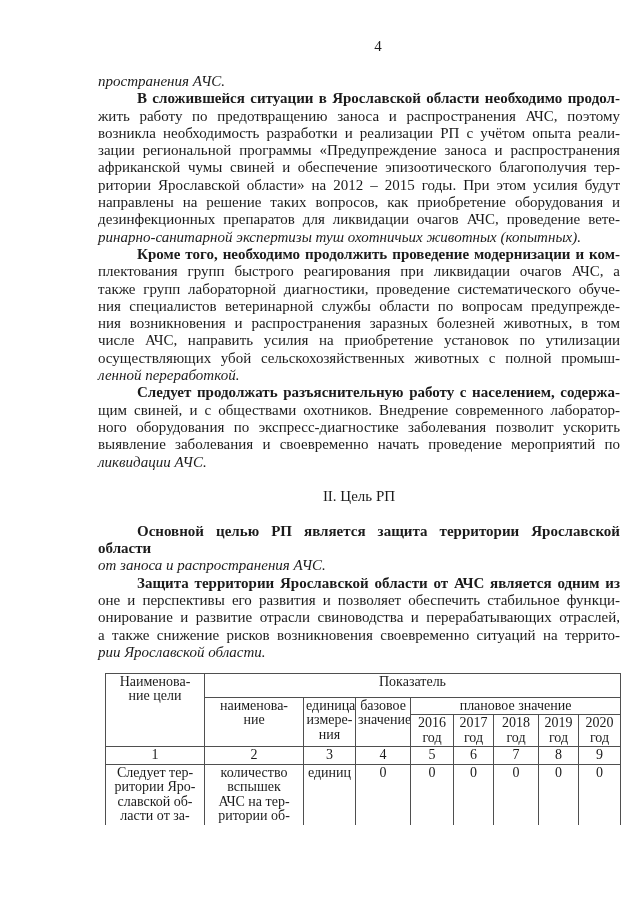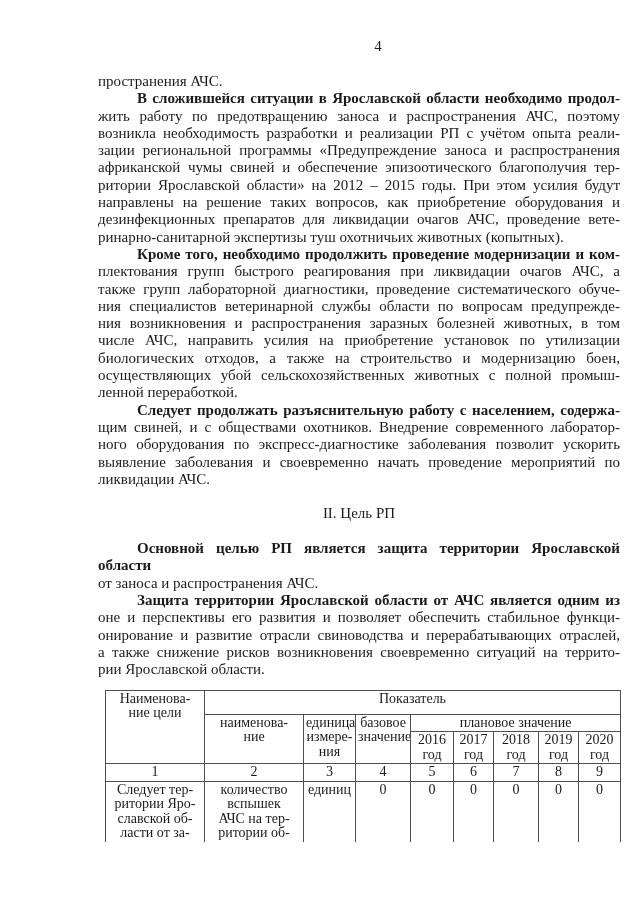--- a/index.html
+++ b/index.html
@@ -13,21 +13,21 @@
     position:absolute;top:38px;left:98px;width:522px;
     padding-left:38px;box-sizing:border-box;
     text-align:center;font-size:15px;line-height:17px;
   }
   .content{
     position:absolute;top:73px;left:98px;width:522px;
     font-size:15px;line-height:17.3px;
   }
   .para{margin:0;padding:0;}
   .ln{text-align:justify;text-align-last:justify;}
-  .ln.last{text-align-last:left;}
+  .ln.last{text-align-last:left;font-style:italic;}
   .ln.ind{text-indent:39px;font-weight:bold;}
   .heading{
     margin:17.3px 0 17.3px 0;height:17.3px;line-height:17.3px;
     text-align:center;
     font-family:Liberation Serif, serif;
   }
   table.goals{
     border-collapse:collapse;table-layout:fixed;
     margin:11.5px 0 0 7px;width:515px;
     font-size:14px;line-height:14.5px;color:#1b1b1b;
@@ -65,21 +65,20 @@
     <div class="ln last">ринарно-санитарной экспертизы туш охотничьих животных (копытных).</div>
   </div>
 
   <div class="para">
     <div class="ln ind">Кроме того, необходимо продолжить проведение модернизации и ком-</div>
     <div class="ln">плектования групп быстрого реагирования при ликвидации очагов АЧС, а</div>
     <div class="ln">также групп лабораторной диагностики, проведение систематического обуче-</div>
     <div class="ln">ния специалистов ветеринарной службы области по вопросам предупрежде-</div>
     <div class="ln">ния возникновения и распространения заразных болезней животных, в том</div>
     <div class="ln">числе АЧС, направить усилия на приобретение установок по утилизации</div>
-    <div class="ln">биологических отходов, а также на строительство и модернизацию боен,</div>
     <div class="ln">осуществляющих убой сельскохозяйственных животных с полной промыш-</div>
     <div class="ln last">ленной переработкой.</div>
   </div>
 
   <div class="para">
     <div class="ln ind">Следует продолжать разъяснительную работу с населением, содержа-</div>
     <div class="ln">щим свиней, и с обществами охотников. Внедрение современного лаборатор-</div>
     <div class="ln">ного оборудования по экспресс-диагностике заболевания позволит ускорить</div>
     <div class="ln">выявление заболевания и своевременно начать проведение мероприятий по</div>
     <div class="ln last">ликвидации АЧС.</div>

